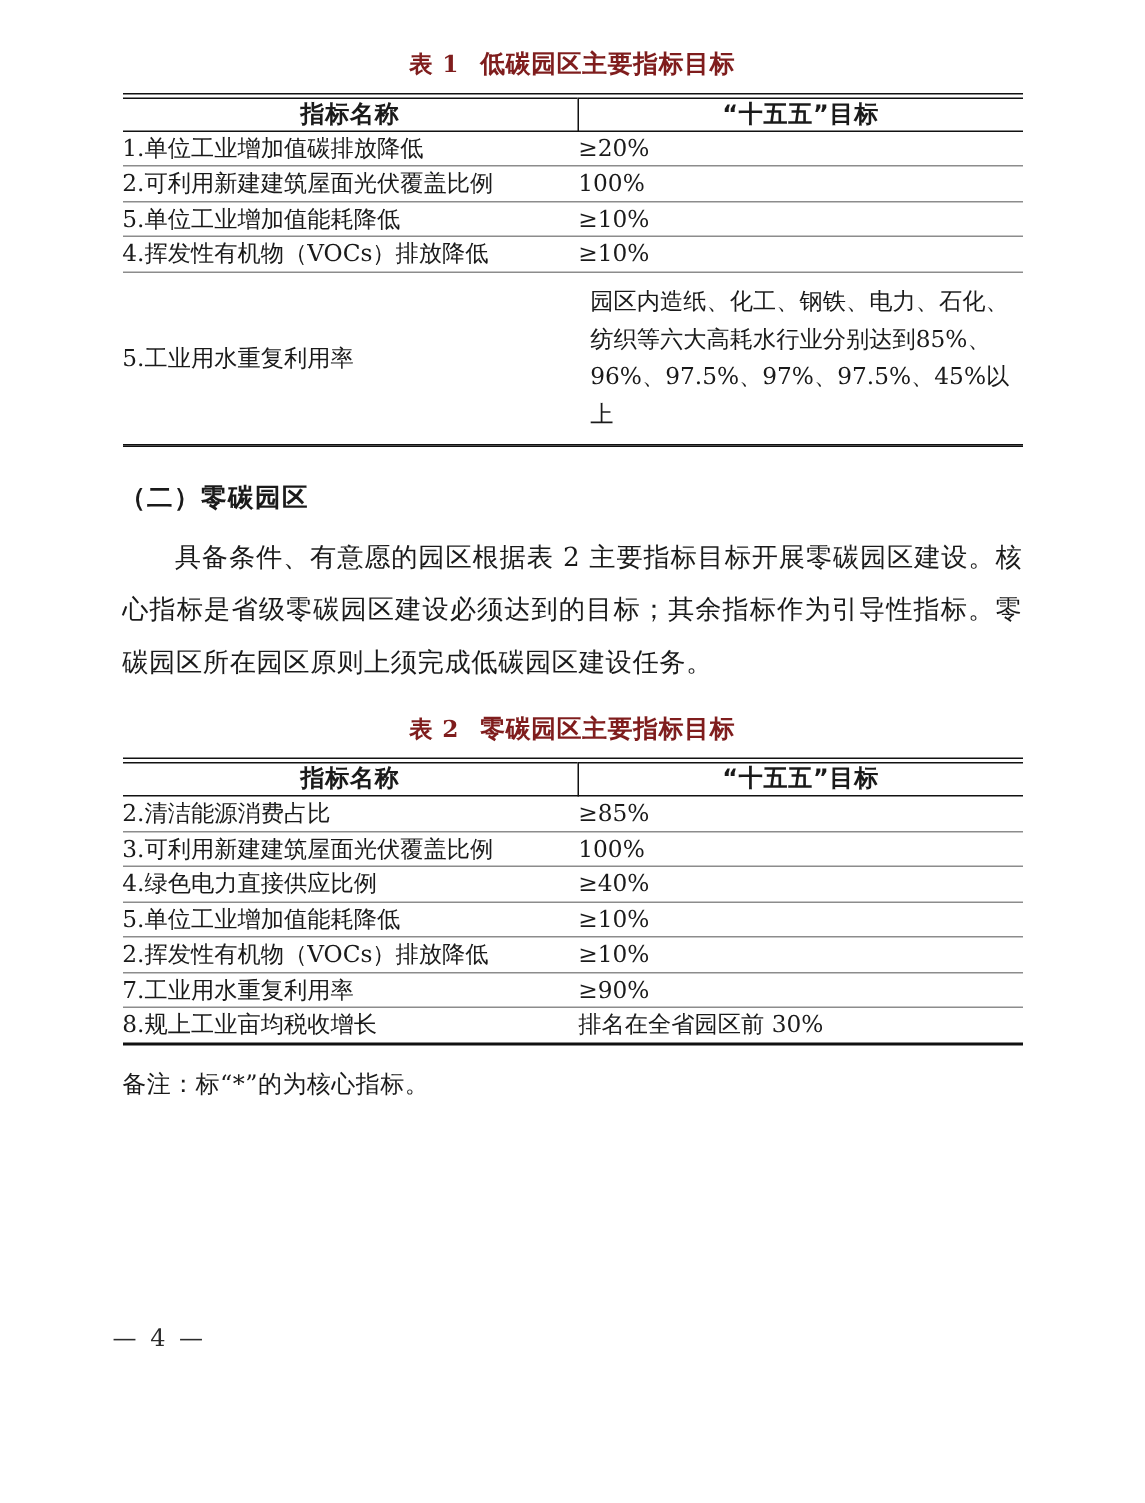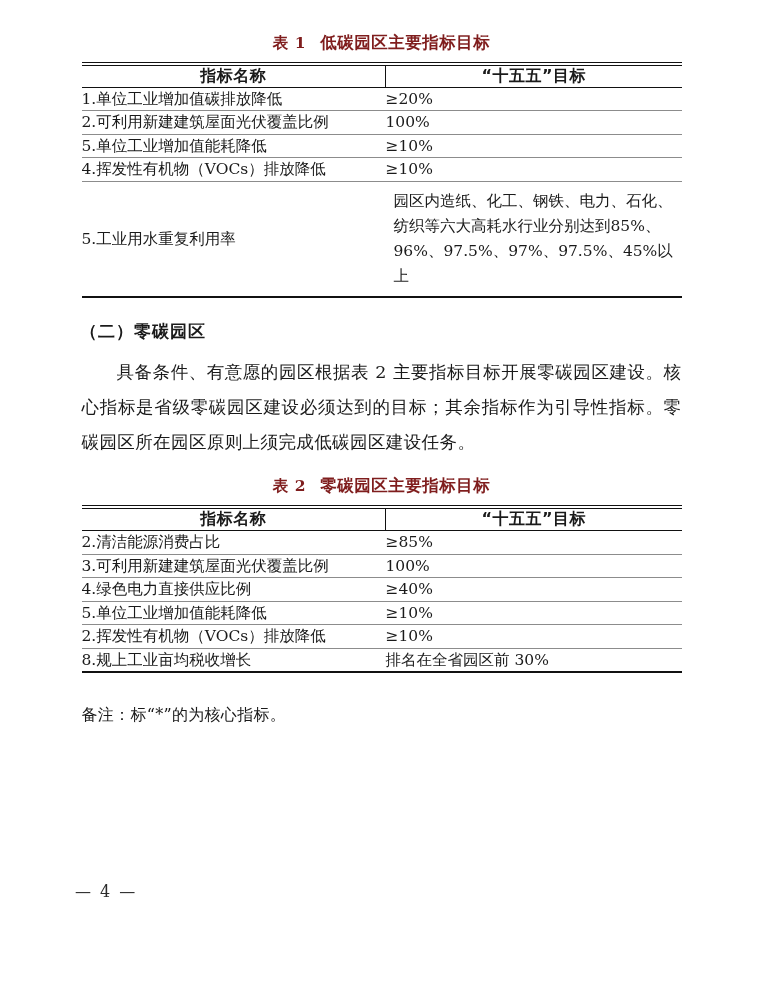--- a/index.html
+++ b/index.html
@@ -122,21 +122,21 @@
     text-justify: inter-ideograph;
     margin: 0 auto;
     width: 600px;
     text-indent: 2em;
     letter-spacing: 0.4px;
   }
   .note-line {
     font-family: "DejaVu Serif", "Liberation Serif", serif;
     font-size: 16px;
     width: 600px;
-    margin: 16px auto;
+    margin: 0 auto;
     letter-spacing: 0.3px;
   }
   .page-footer {
     font-family: "DejaVu Serif", "Liberation Serif", serif;
     font-size: 16px;
     position: absolute;
     left: 75px;
     letter-spacing: 2px;
     color: #2b2b2b;
   }
@@ -223,20 +223,24 @@
         </tr>
         <tr>
           <td class="cell-name">5.单位工业增加值能耗降低</td>
           <td class="cell-val">≥10%</td>
         </tr>
         <tr>
           <td class="cell-name">2.挥发性有机物（VOCs）排放降低</td>
           <td class="cell-val">≥10%</td>
         </tr>
         <tr>
+          <td class="cell-name">7.工业用水重复利用率</td>
+          <td class="cell-val">≥90%</td>
+        </tr>
+        <tr>
           <td class="cell-name">8.规上工业亩均税收增长</td>
           <td class="cell-val">排名在全省园区前 30%</td>
         </tr>
       </tbody>
     </table>
   </div>
 
   <div style="height:16px"></div>
   <div class="note-line">备注：标“*”的为核心指标。</div>
 

